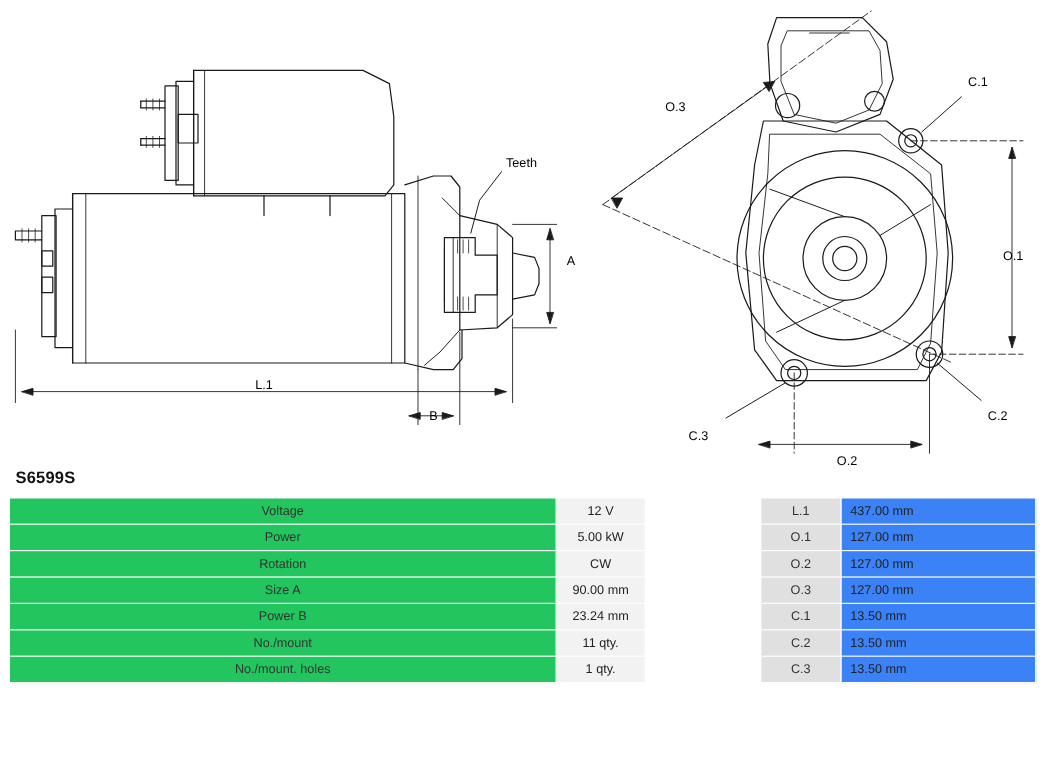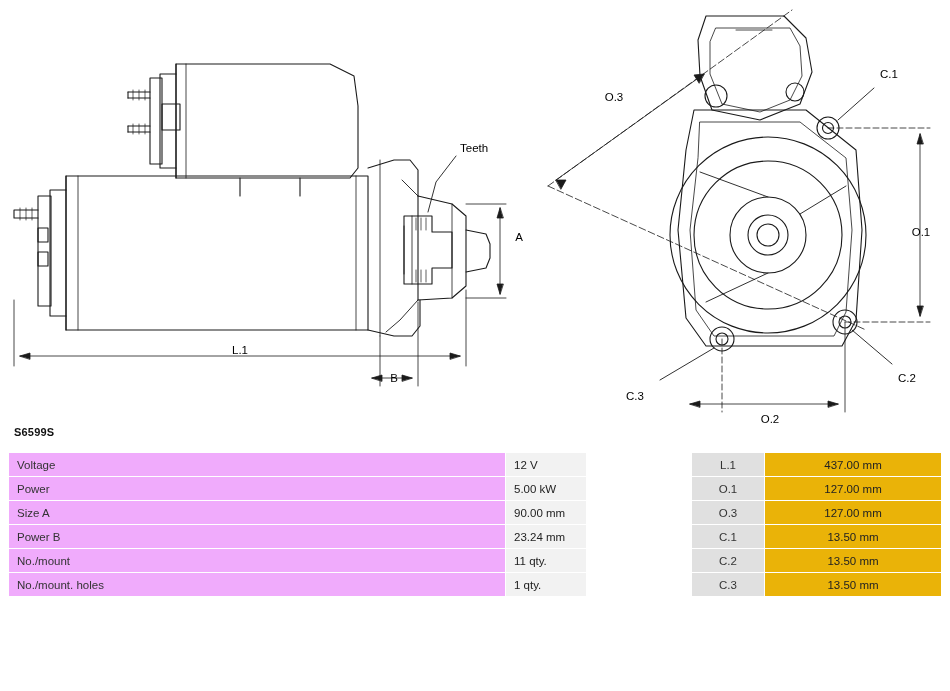--- a/index.html
+++ b/index.html
@@ -18,60 +18,60 @@
   #drawing {
     position: absolute;
     left: 0; top: 0;
     width: 950px;
     height: 430px;
   }
   .part-code {
     position: absolute;
     left: 14px;
     top: 426px;
-    font-size: 11px;
+    font-size: 15px;
     font-weight: bold;
     color: #111;
     letter-spacing: 0.2px;
   }
   #spec-table {
     position: absolute;
     left: 8px;
     top: 452px;
     width: 934px;
     border-collapse: collapse;
     font-size: 11.5px;
   }
   #spec-table td {
     height: 23px;
     padding: 0 8px;
     border: 1px solid #ffffff;
     white-space: nowrap;
   }
   td.lbl {
-    background: #f0abfc;
-    text-align: left;
+    background: #22c55e;
+    text-align: center;
     color: #333;
     width: 480px;
   }
   td.val {
     background: #f2f2f2;
-    text-align: left;
+    text-align: center;
     color: #222;
     width: 64px;
   }
   td.lbl2 {
     background: #e0e0e0;
     text-align: center;
     color: #333;
     width: 56px;
   }
   td.val2 {
-    background: #eab308;
-    text-align: center;
+    background: #3b82f6;
+    text-align: left;
     color: #222;
     width: 160px;
   }
   td.empty {
     background: #ffffff;
     border: 1px solid #ffffff;
   }
   td.blank-lbl {
     background: #e0e0e0;
   }
@@ -250,20 +250,27 @@
       <td class="val2">437.00 mm</td>
     </tr>
     <tr>
       <td class="lbl">Power</td>
       <td class="val">5.00 kW</td>
       <td class="empty"></td>
       <td class="lbl2">O.1</td>
       <td class="val2">127.00 mm</td>
     </tr>
     <tr>
+      <td class="lbl">Rotation</td>
+      <td class="val">CW</td>
+      <td class="empty"></td>
+      <td class="lbl2">O.2</td>
+      <td class="val2">127.00 mm</td>
+    </tr>
+    <tr>
       <td class="lbl">Size A</td>
       <td class="val">90.00 mm</td>
       <td class="empty"></td>
       <td class="lbl2">O.3</td>
       <td class="val2">127.00 mm</td>
     </tr>
     <tr>
       <td class="lbl">Power B</td>
       <td class="val">23.24 mm</td>
       <td class="empty"></td>

